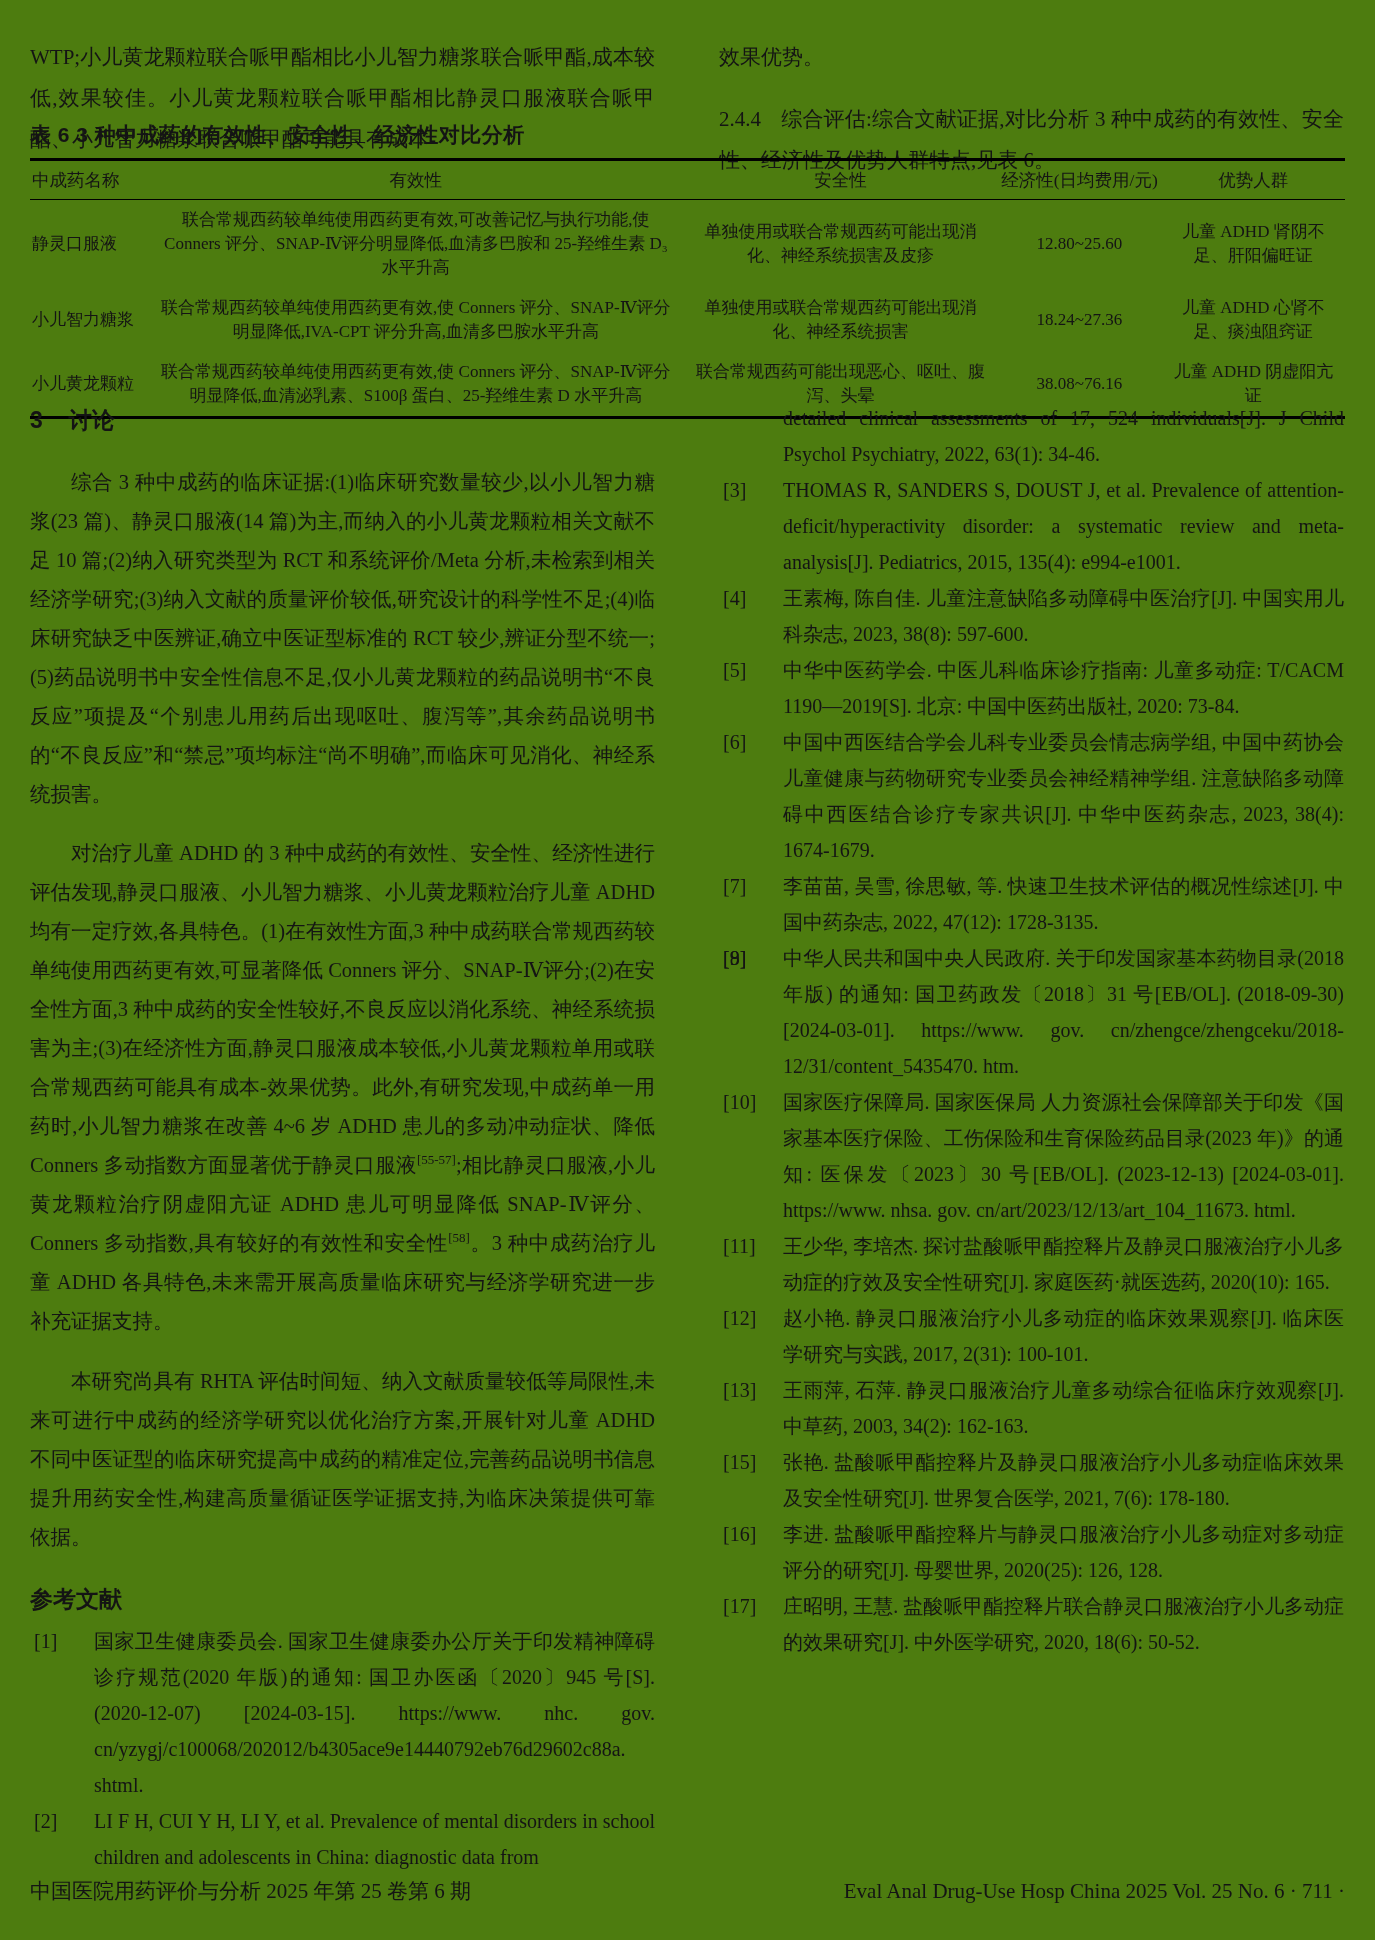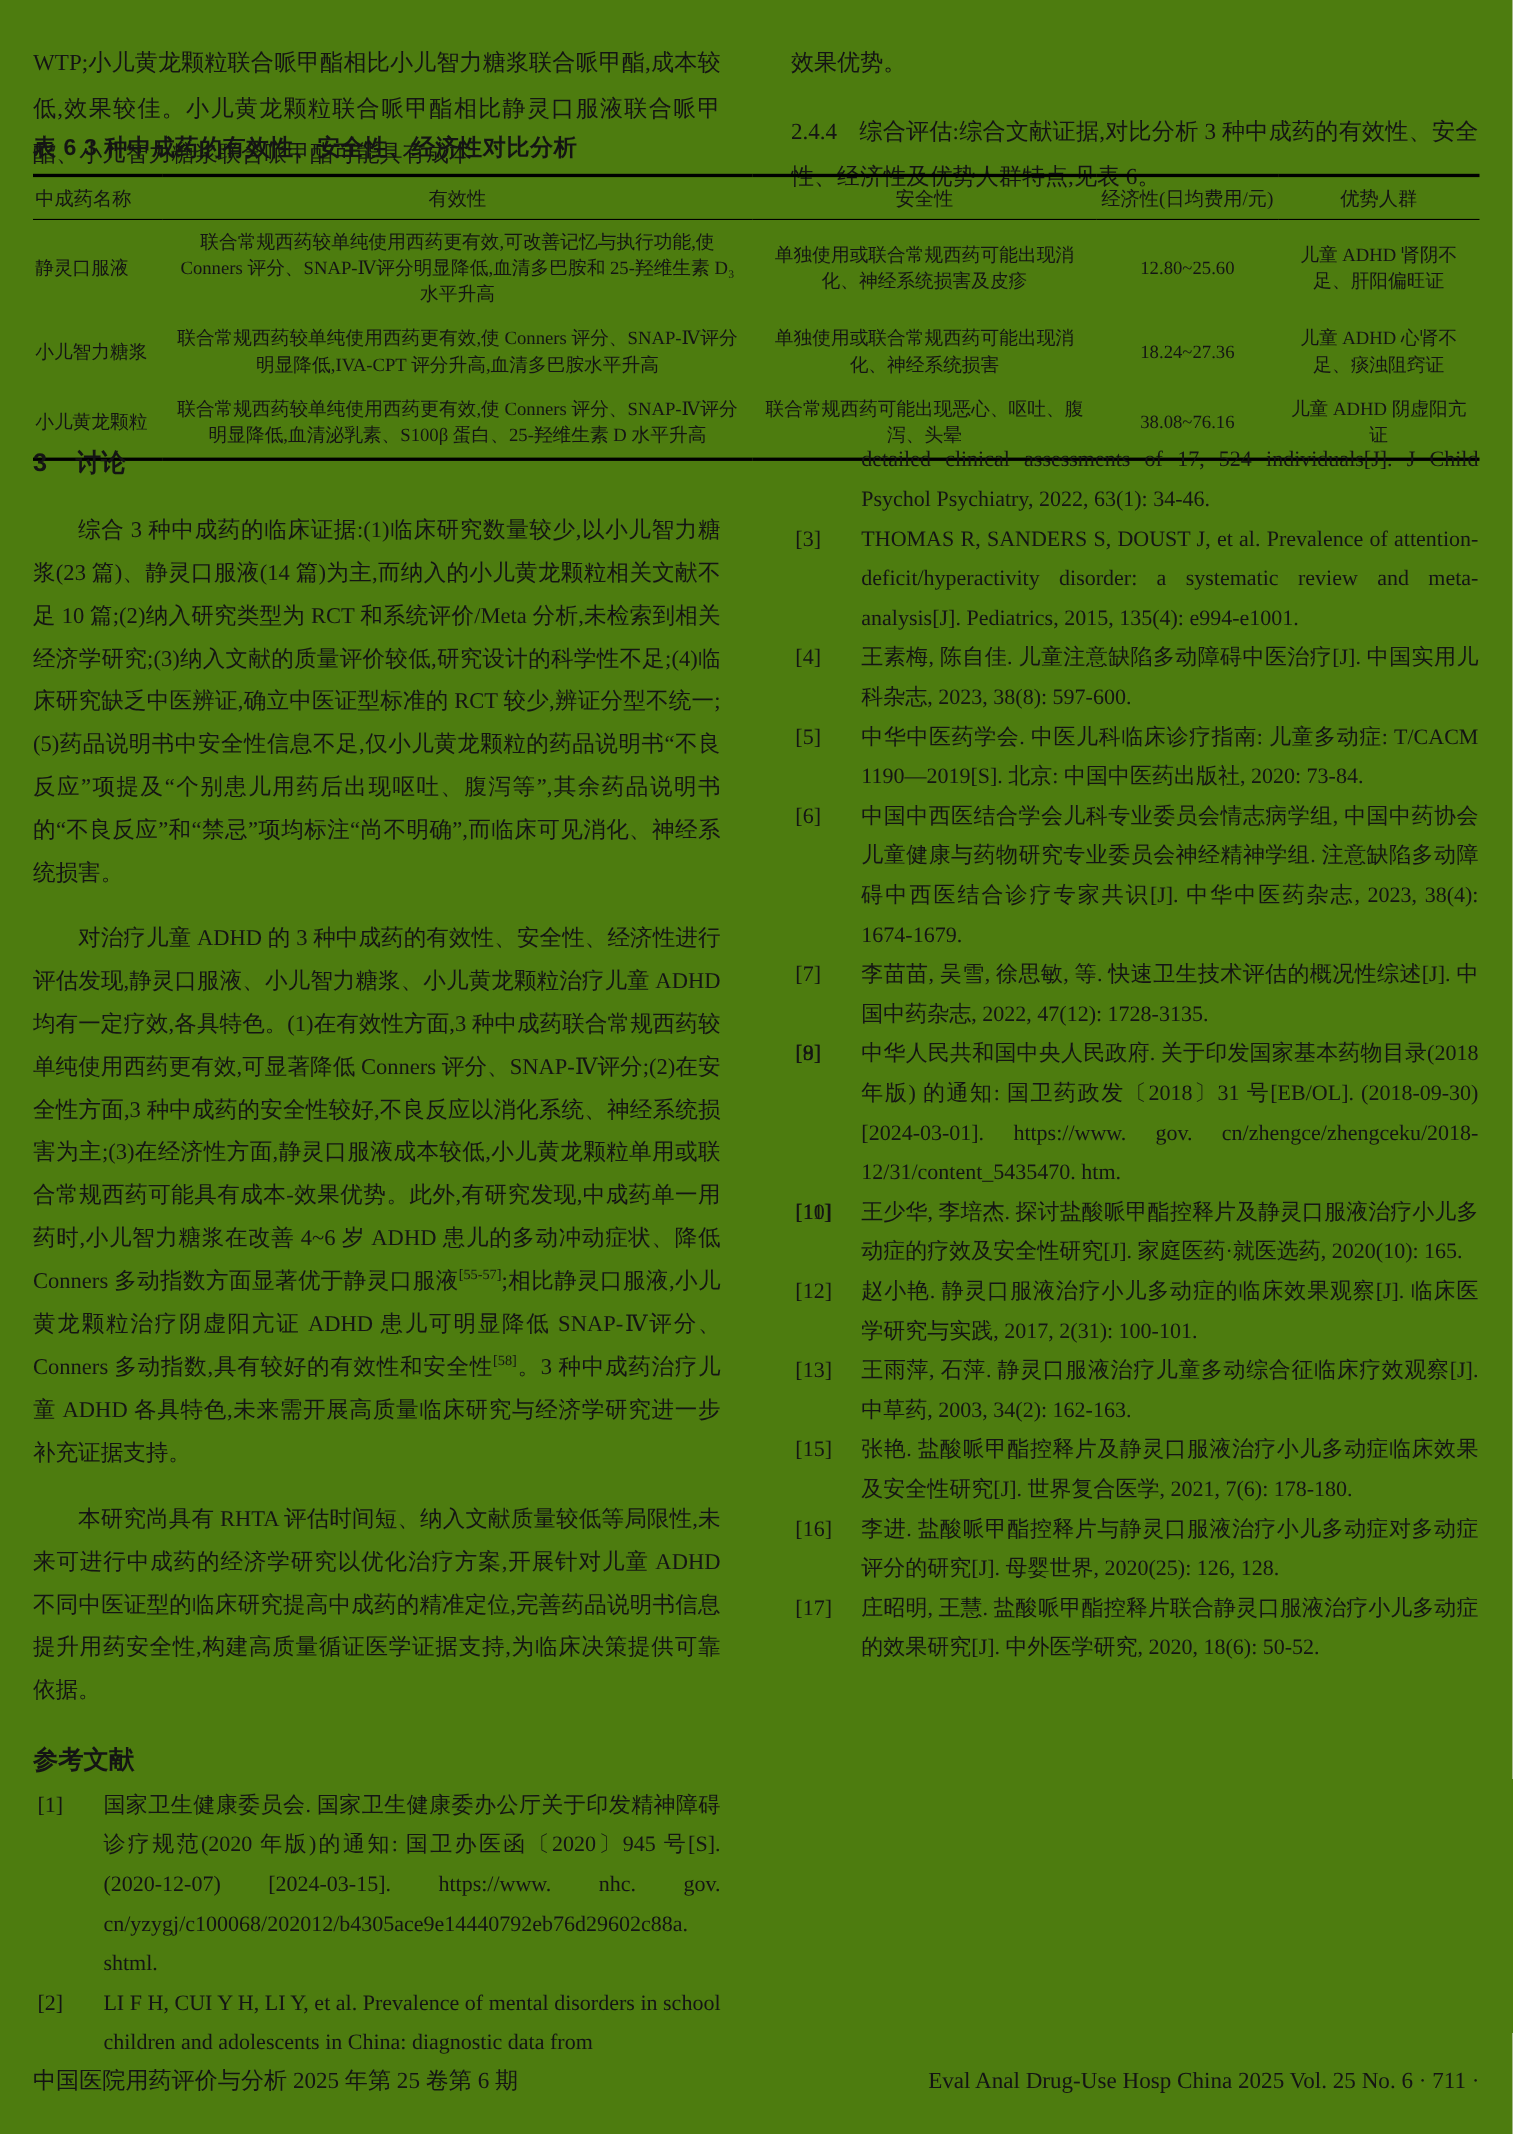--- a/index.html
+++ b/index.html
@@ -137,21 +137,21 @@
     <div class="col">
       <div class="ref-list">
         <div class="ref cont"><span>detailed clinical assessments of 17, 524 individuals[J]. J Child Psychol Psychiatry, 2022, 63(1): 34-46.</span></div>
         <div class="ref"><span class="num">[3]</span><span>THOMAS R, SANDERS S, DOUST J, et al. Prevalence of attention-deficit/hyperactivity disorder: a systematic review and meta-analysis[J]. Pediatrics, 2015, 135(4): e994-e1001.</span></div>
         <div class="ref"><span class="num">[4]</span><span>王素梅, 陈自佳. 儿童注意缺陷多动障碍中医治疗[J]. 中国实用儿科杂志, 2023, 38(8): 597-600.</span></div>
         <div class="ref"><span class="num">[5]</span><span>中华中医药学会. 中医儿科临床诊疗指南: 儿童多动症: T/CACM 1190—2019[S]. 北京: 中国中医药出版社, 2020: 73-84.</span></div>
         <div class="ref"><span class="num">[6]</span><span>中国中西医结合学会儿科专业委员会情志病学组, 中国中药协会儿童健康与药物研究专业委员会神经精神学组. 注意缺陷多动障碍中西医结合诊疗专家共识[J]. 中华中医药杂志, 2023, 38(4): 1674-1679.</span></div>
         <div class="ref"><span class="num">[7]</span><span>李苗苗, 吴雪, 徐思敏, 等. 快速卫生技术评估的概况性综述[J]. 中国中药杂志, 2022, 47(12): 1728-3135.</span></div>
         <div class="ref"><span class="num">[8]</span></div>
         <div class="ref"><span class="num">[9]</span><span>中华人民共和国中央人民政府. 关于印发国家基本药物目录(2018 年版) 的通知: 国卫药政发〔2018〕31 号[EB/OL]. (2018-09-30) [2024-03-01]. https://www. gov. cn/zhengce/zhengceku/2018-12/31/content_5435470. htm.</span></div>
-        <div class="ref"><span class="num">[10]</span></div>
+        <div class="ref"><span class="num">[10]</span><span>国家医疗保障局. 国家医保局 人力资源社会保障部关于印发《国家基本医疗保险、工伤保险和生育保险药品目录(2023 年)》的通知: 医保发〔2023〕30 号[EB/OL]. (2023-12-13) [2024-03-01]. https://www. nhsa. gov. cn/art/2023/12/13/art_104_11673. html.</span></div>
         <div class="ref"><span class="num">[11]</span><span>王少华, 李培杰. 探讨盐酸哌甲酯控释片及静灵口服液治疗小儿多动症的疗效及安全性研究[J]. 家庭医药·就医选药, 2020(10): 165.</span></div>
         <div class="ref"><span class="num">[12]</span><span>赵小艳. 静灵口服液治疗小儿多动症的临床效果观察[J]. 临床医学研究与实践, 2017, 2(31): 100-101.</span></div>
         <div class="ref"><span class="num">[13]</span><span>王雨萍, 石萍. 静灵口服液治疗儿童多动综合征临床疗效观察[J]. 中草药, 2003, 34(2): 162-163.</span></div>
         <div class="ref"><span class="num">[15]</span><span>张艳. 盐酸哌甲酯控释片及静灵口服液治疗小儿多动症临床效果及安全性研究[J]. 世界复合医学, 2021, 7(6): 178-180.</span></div>
         <div class="ref"><span class="num">[16]</span><span>李进. 盐酸哌甲酯控释片与静灵口服液治疗小儿多动症对多动症评分的研究[J]. 母婴世界, 2020(25): 126, 128.</span></div>
         <div class="ref"><span class="num">[17]</span><span>庄昭明, 王慧. 盐酸哌甲酯控释片联合静灵口服液治疗小儿多动症的效果研究[J]. 中外医学研究, 2020, 18(6): 50-52.</span></div>
       </div>
     </div>
 
   </div>

